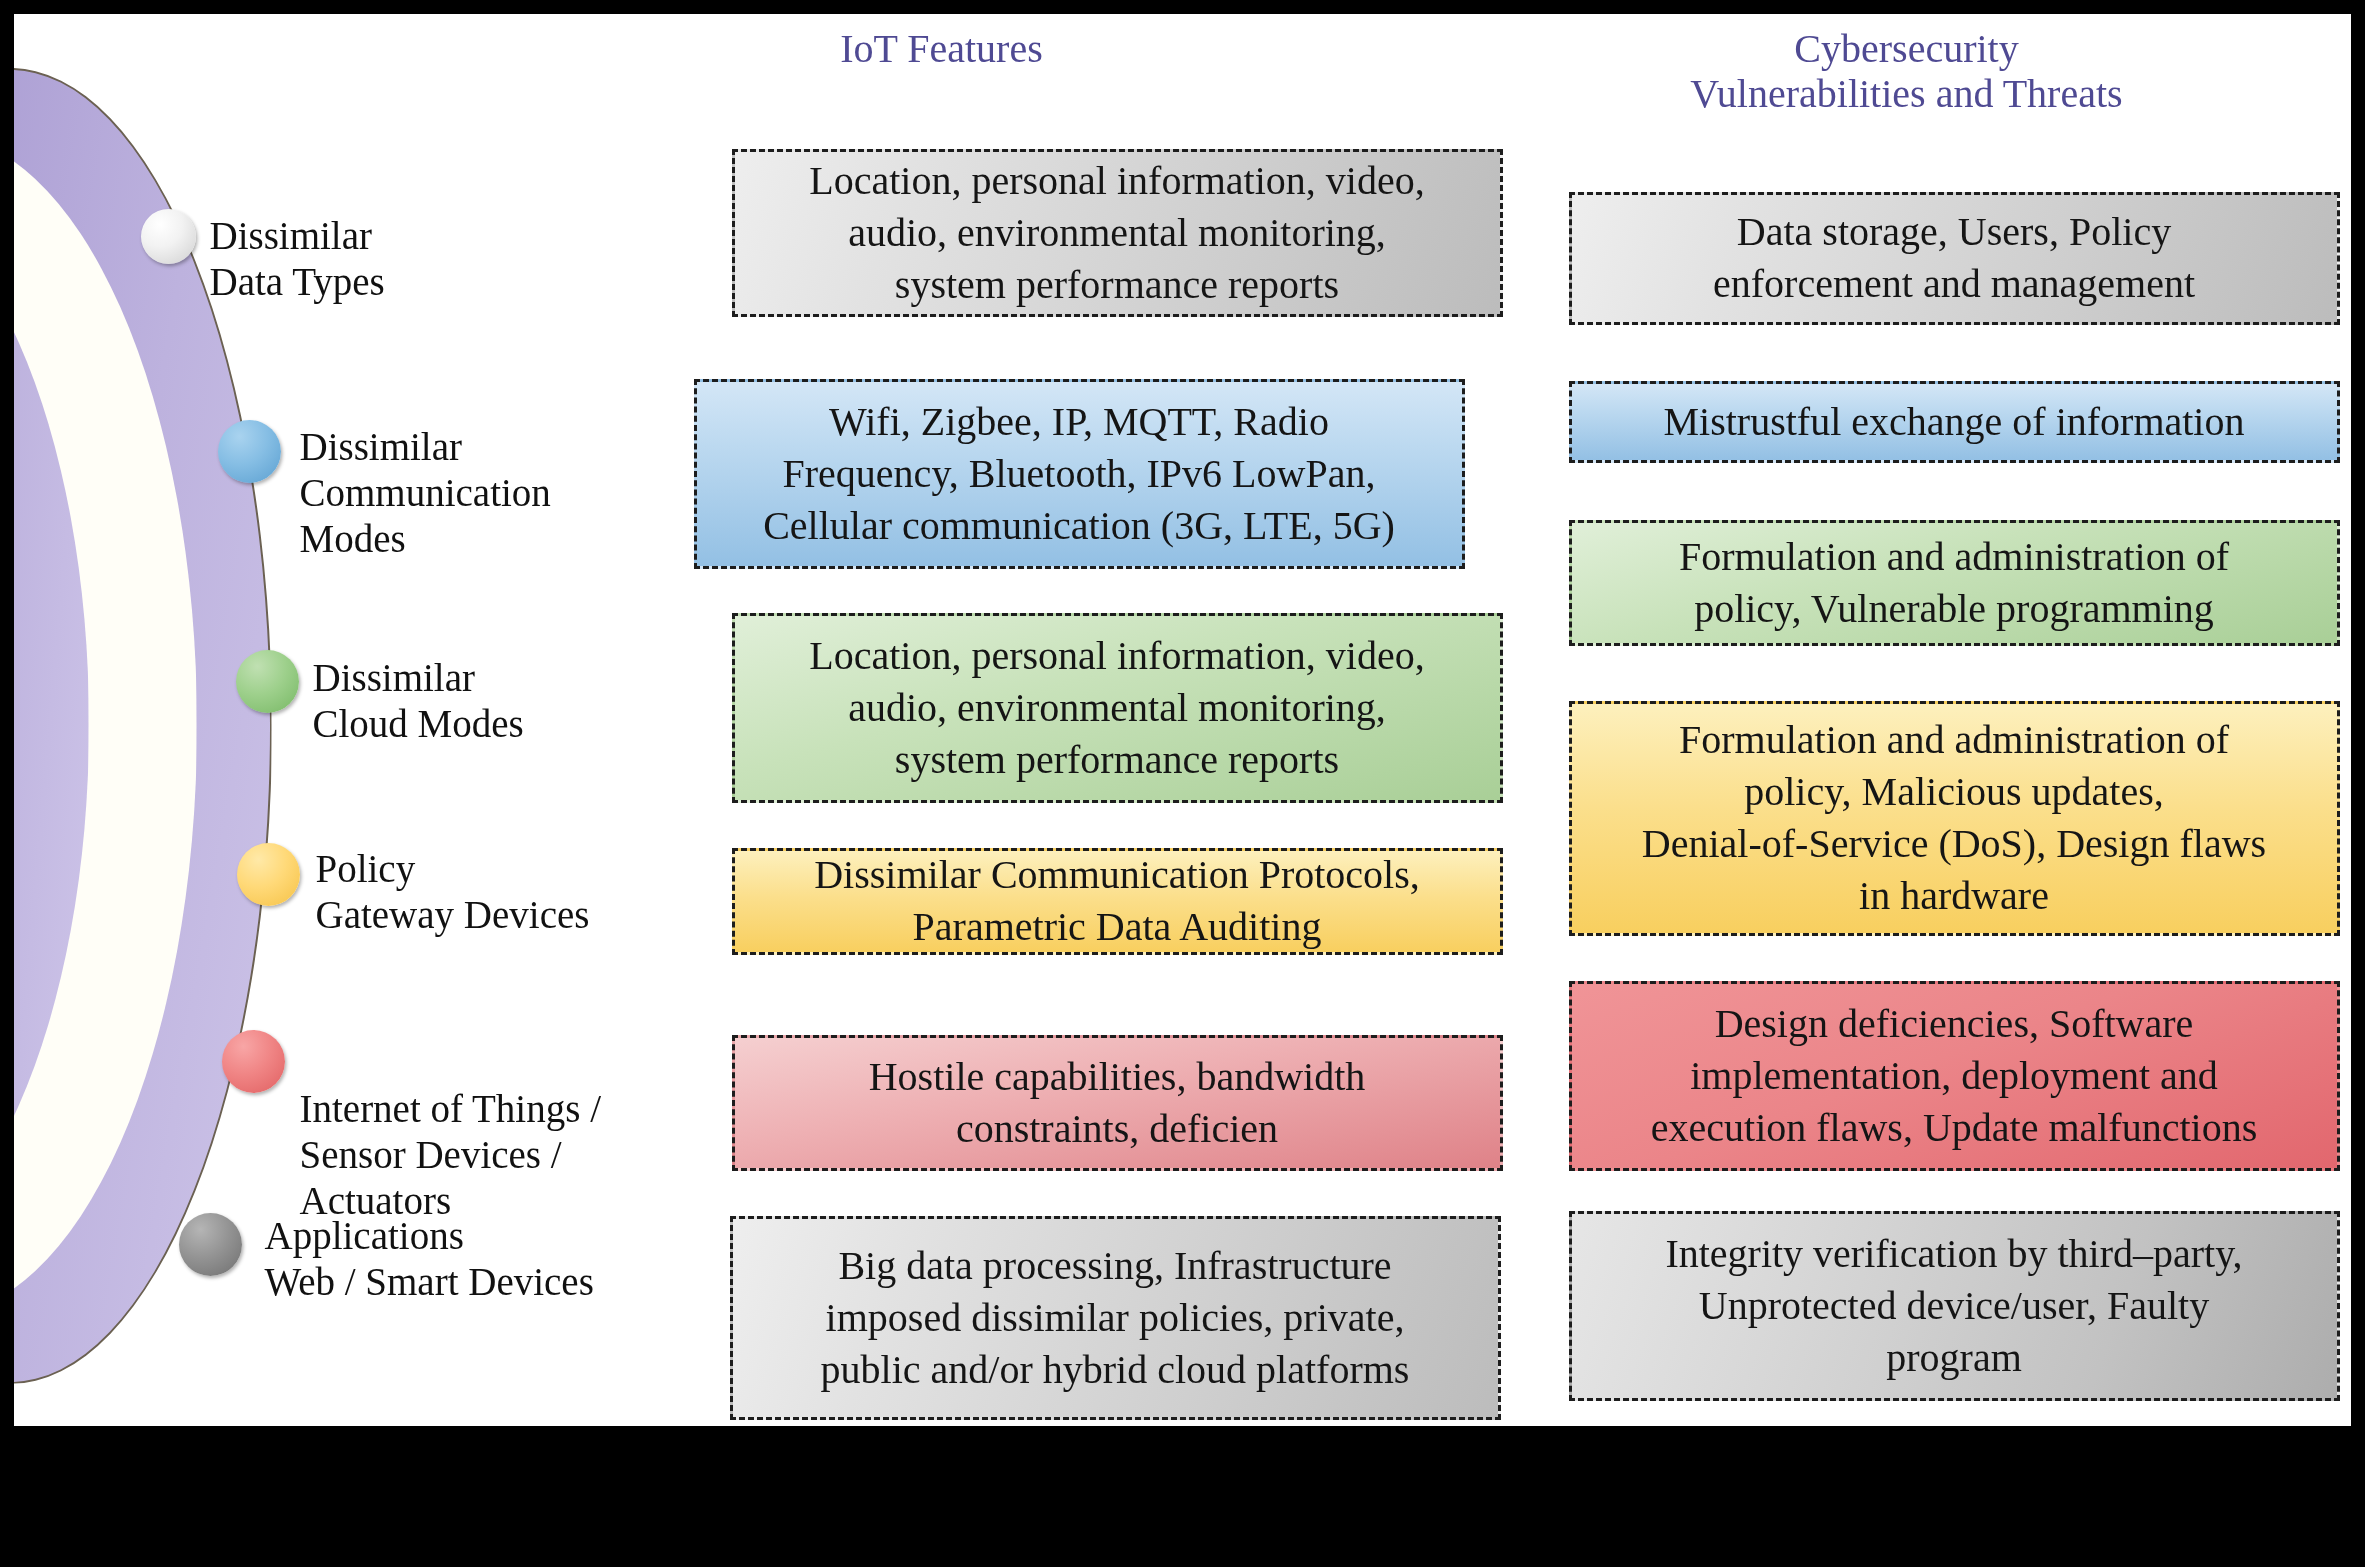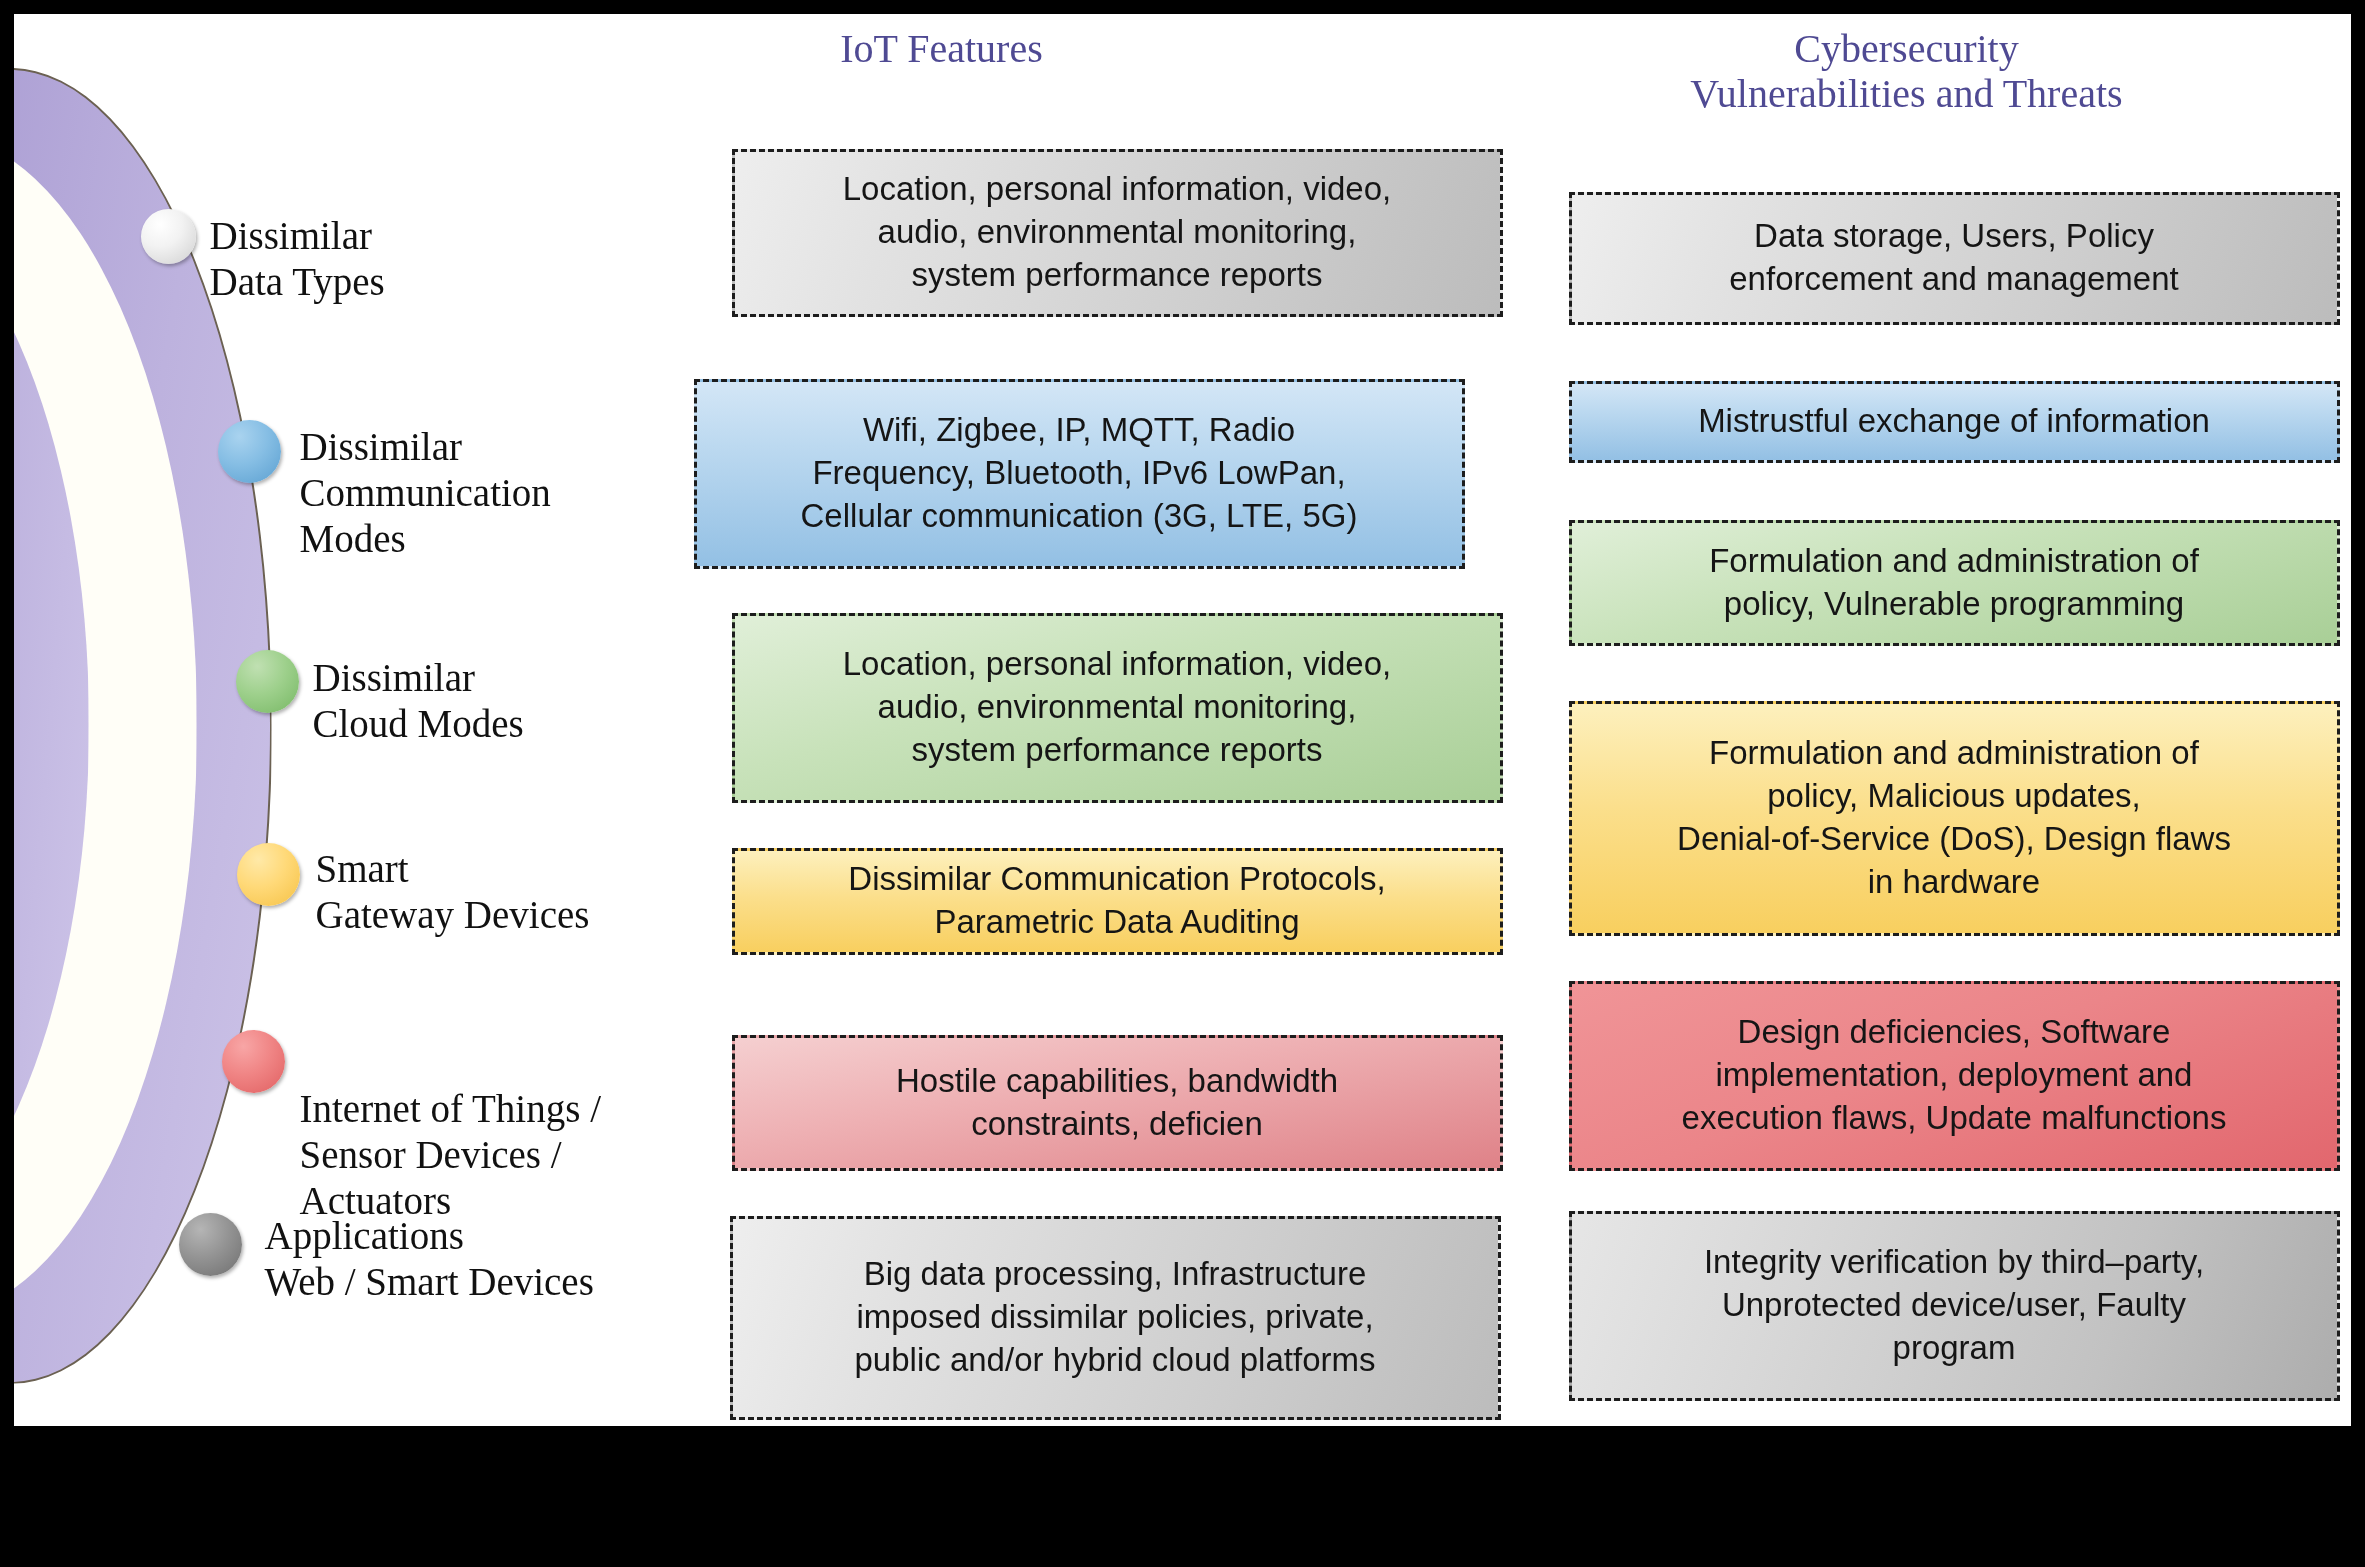--- a/index.html
+++ b/index.html
@@ -61,22 +61,22 @@
     font-size:40px;line-height:1.12;white-space:pre-line;
   }
   #title-iot{left:711px;top:13.5px;width:434px;}
   #title-cyber{left:1489px;top:13.5px;width:808px;}
 
   .card{
     position:absolute;box-sizing:border-box;
     border:3px dashed #1d1d1d;
     display:flex;align-items:center;justify-content:center;
     text-align:center;color:#151515;
-    font-family:Liberation Sans, sans-serif;
-    font-size:33px;line-height:1.30;
+    font-family:Liberation Serif, serif;
+    font-size:40px;line-height:1.30;
     padding:4.5px 12px;
     white-space:pre-line;
   }
   .c-gray  {background:linear-gradient(110deg,#eeeeee 0%,#e2e2e2 22%,#cfcfcf 62%,#bcbcbc 100%);}
   .c-blue  {background:linear-gradient(180deg,#d3e6f6 0%,#bcd9f0 35%,#93c0e4 100%);}
   .c-green {background:linear-gradient(165deg,#e0efd8 0%,#c8e2ba 40%,#a9cf97 100%);}
   .c-yellow{background:linear-gradient(180deg,#fdf0bd 0%,#fbdf8c 45%,#f8cf5f 100%);}
   .c-red   {background:linear-gradient(170deg,#f5cfd0 0%,#eeb0b3 40%,#df8288 100%);}
   .c-red-s {background:linear-gradient(160deg,#f09497 0%,#eb8589 45%,#e2676e 100%);}
   .c-gray-s{background:linear-gradient(110deg,#e6e6e6 0%,#d7d7d7 30%,#c2c2c2 70%,#adadad 100%);}
@@ -100,21 +100,21 @@
     <div class="node n-red" style="left:208px;top:1016px;width:63px;height:63px;"></div>
     <div class="node n-gray" style="left:165px;top:1199px;width:63px;height:63px;"></div>
 
     <div class="node-label" style="left:196px;top:199px;">Dissimilar
 Data Types</div>
     <div class="node-label" style="left:286px;top:410px;">Dissimilar
 Communication
 Modes</div>
     <div class="node-label" style="left:299px;top:641px;">Dissimilar
 Cloud Modes</div>
-    <div class="node-label" style="left:302px;top:832px;">Smart
+    <div class="node-label" style="left:302px;top:832px;">Policy
 Gateway Devices</div>
     <div class="node-label" style="left:286px;top:1072px;">Internet of Things /
 Sensor Devices /
 Actuators</div>
     <div class="node-label" style="left:251px;top:1199px;">Applications
 Web / Smart Devices</div>
 
     <div class="col-title" id="title-iot">IoT Features</div>
     <div class="col-title" id="title-cyber">Cybersecurity
 Vulnerabilities and Threats</div>

